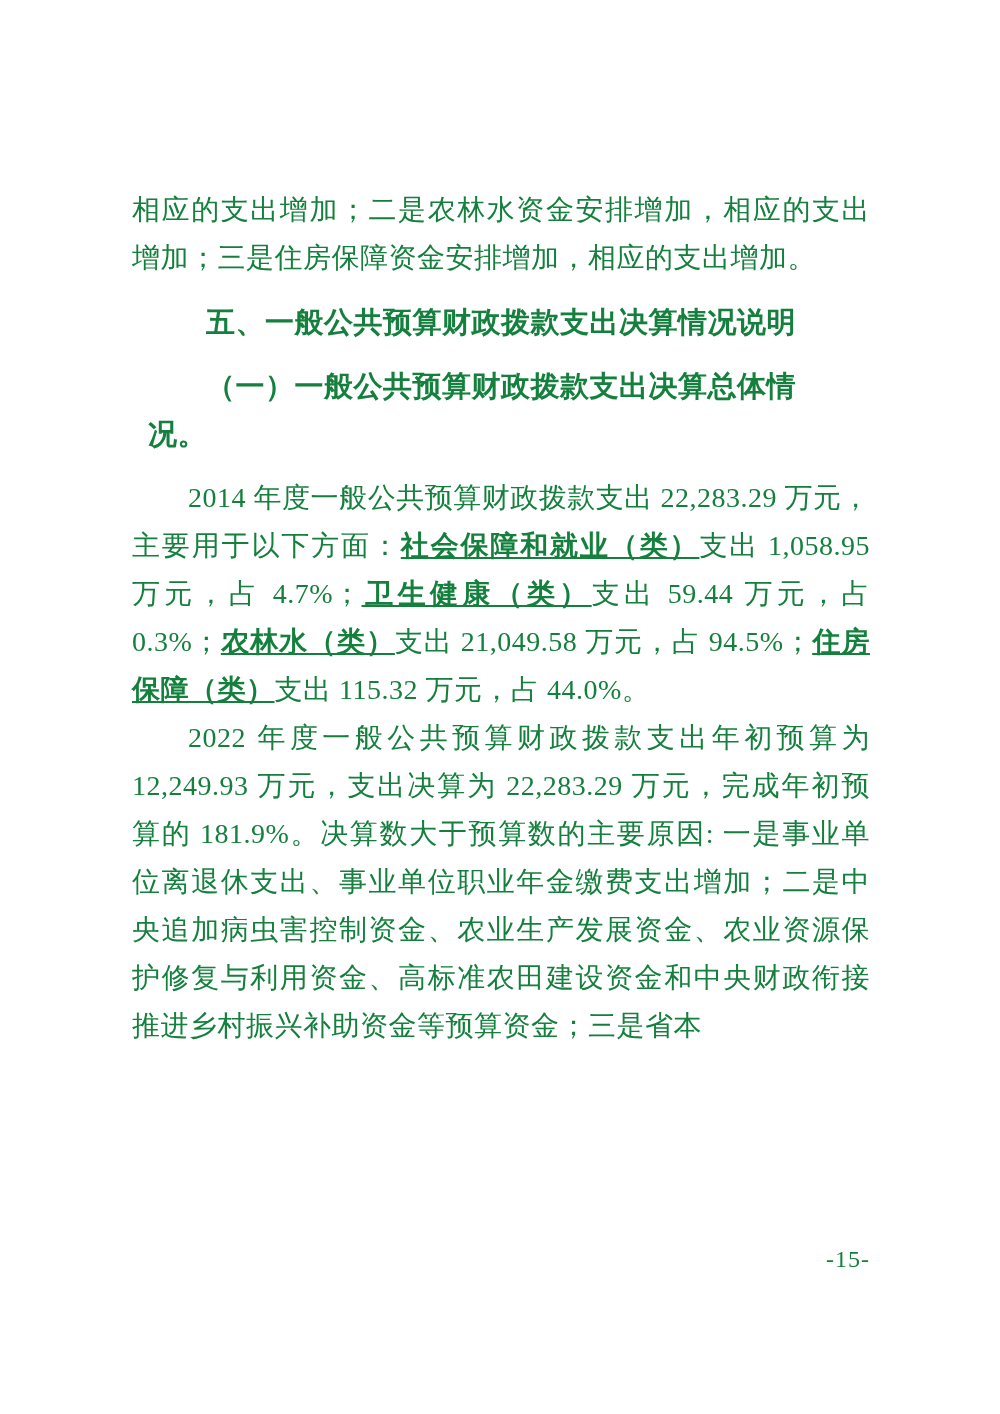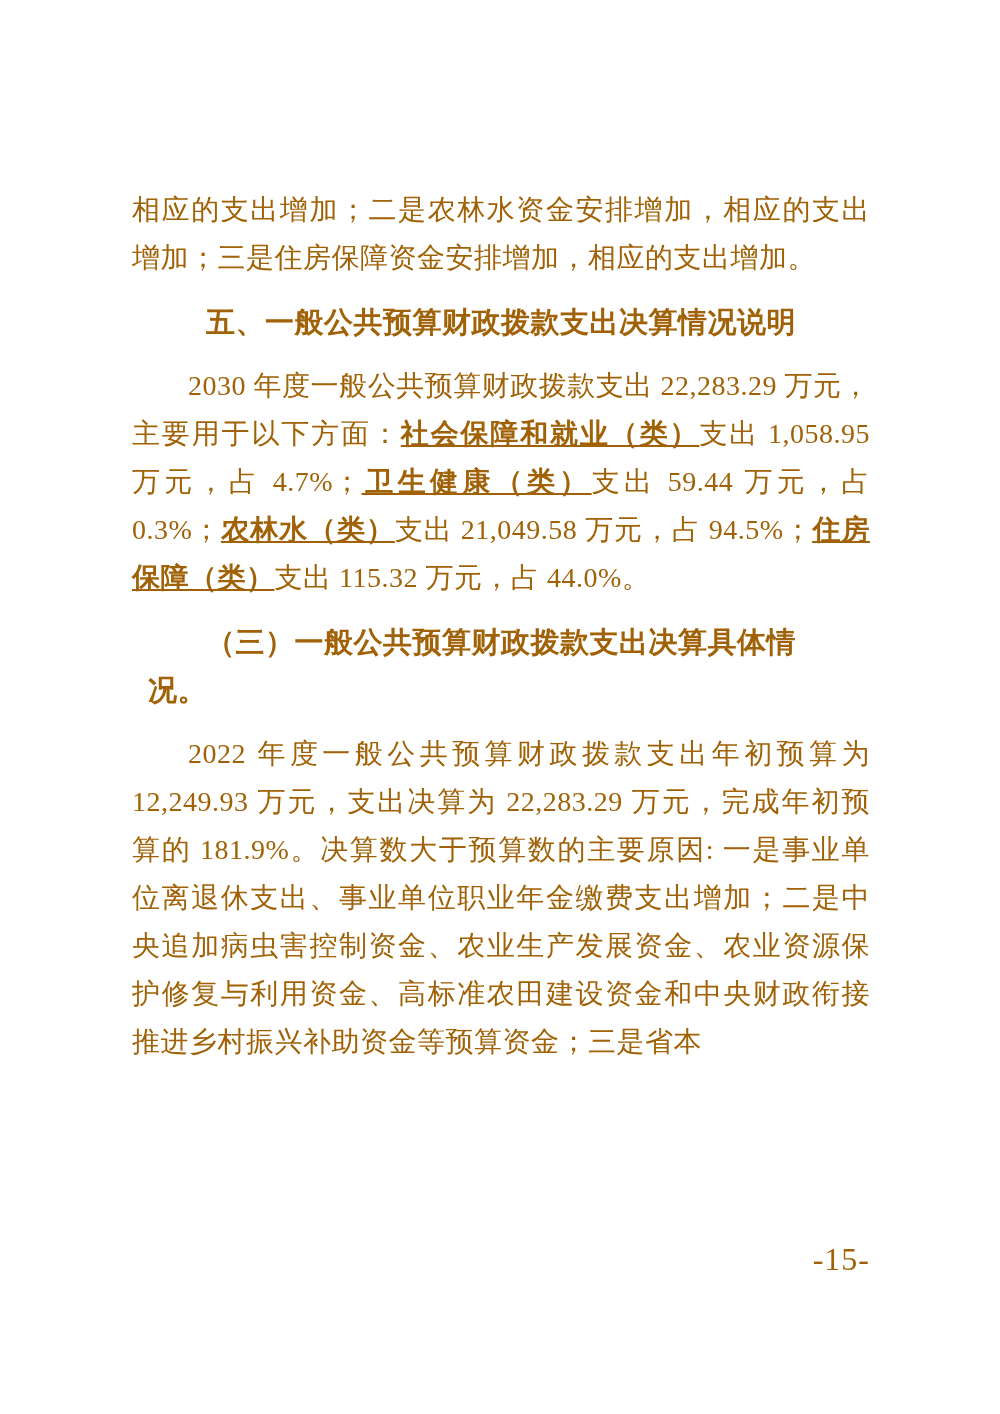--- a/index.html
+++ b/index.html
@@ -1,21 +1,21 @@
 <!DOCTYPE html>
 <html><head>
 <meta charset="utf-8">
 <style>
   html, body { margin: 0; padding: 0; background: #ffffff; }
   .page {
     position: relative;
     width: 1000px;
     height: 1414px;
     background: #ffffff;
-    color: #a16207;
+    color: #15803d;
     overflow: hidden;
     font-family: "Liberation Serif", "DejaVu Serif", serif;
   }
   .content {
     position: absolute;
     left: 132px;
     top: 186px;
     width: 738px;
     font-size: 28px;
     line-height: 48px;
@@ -40,43 +40,43 @@
   .bold-seg {
     font-family: "Liberation Sans", "DejaVu Sans", sans-serif;
     font-weight: 700;
     font-style: normal;
     text-decoration: underline;
   }
   .page-number {
     position: absolute;
     top: 1244px;
     right: 130px;
-    font-size: 32px;
+    font-size: 24px;
     line-height: 30px;
     font-family: "Liberation Serif", "DejaVu Serif", serif;
     letter-spacing: 1px;
   }
 </style>
 </head>
 <body>
 
 <div class="page">
 
   <div class="content">
 
     <p class="para no-indent">相应的支出增加；二是农林水资金安排增加，相应的支出增加；三是住房保障资金安排增加，相应的支出增加。</p>
 
     <h2 class="heading">五、一般公共预算财政拨款支出决算情况说明</h2>
 
+    <h3 class="heading">（一）一般公共预算财政拨款支出决算总体情况。</h3>
 
 
 
-    <p class="para"><span>2030 年度一般公共预算财政拨款支出 22,283.29 万元，主要用于以下方面：</span><span class="bold-seg">社会保障和就业（类）</span><span>支出 1,058.95 万元，占 4.7%；</span><span class="bold-seg">卫生健康（类）</span><span>支出 59.44 万元，占 0.3%；</span><span class="bold-seg">农林水（类）</span><span>支出 21,049.58 万元，占 94.5%；</span><span class="bold-seg">住房保障（类）</span><span>支出 115.32 万元，占 44.0%。</span></p>
+    <p class="para"><span>2014 年度一般公共预算财政拨款支出 22,283.29 万元，主要用于以下方面：</span><span class="bold-seg">社会保障和就业（类）</span><span>支出 1,058.95 万元，占 4.7%；</span><span class="bold-seg">卫生健康（类）</span><span>支出 59.44 万元，占 0.3%；</span><span class="bold-seg">农林水（类）</span><span>支出 21,049.58 万元，占 94.5%；</span><span class="bold-seg">住房保障（类）</span><span>支出 115.32 万元，占 44.0%。</span></p>
 
-    <h3 class="heading">（三）一般公共预算财政拨款支出决算具体情况。</h3>
 
     <p class="para">2022 年度一般公共预算财政拨款支出年初预算为 12,249.93 万元，支出决算为 22,283.29 万元，完成年初预算的 181.9%。决算数大于预算数的主要原因: 一是事业单位离退休支出、事业单位职业年金缴费支出增加；二是中央追加病虫害控制资金、农业生产发展资金、农业资源保护修复与利用资金、高标准农田建设资金和中央财政衔接推进乡村振兴补助资金等预算资金；三是省本</p>
 
   </div>
 
   <div class="page-number">-15-</div>
 
 </div>
 
 </body></html>

